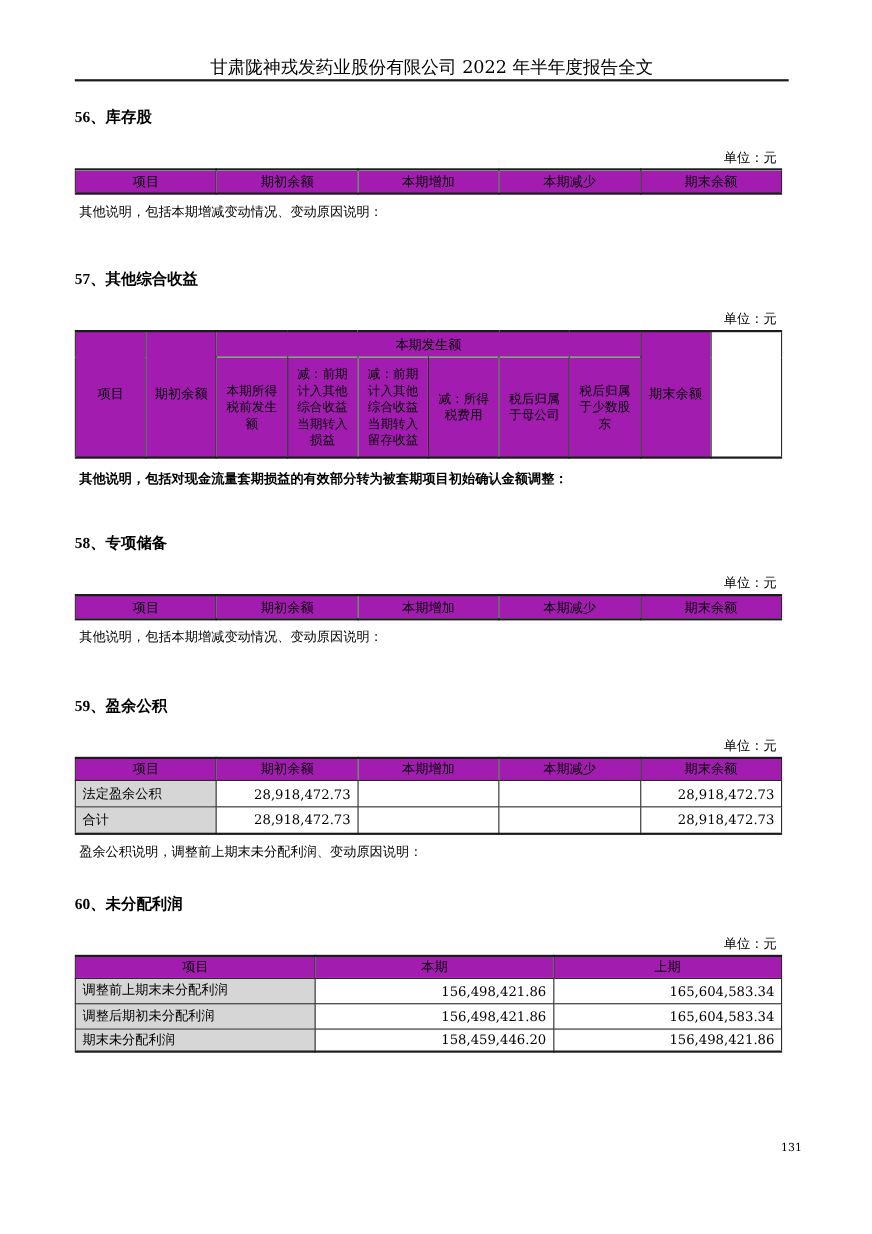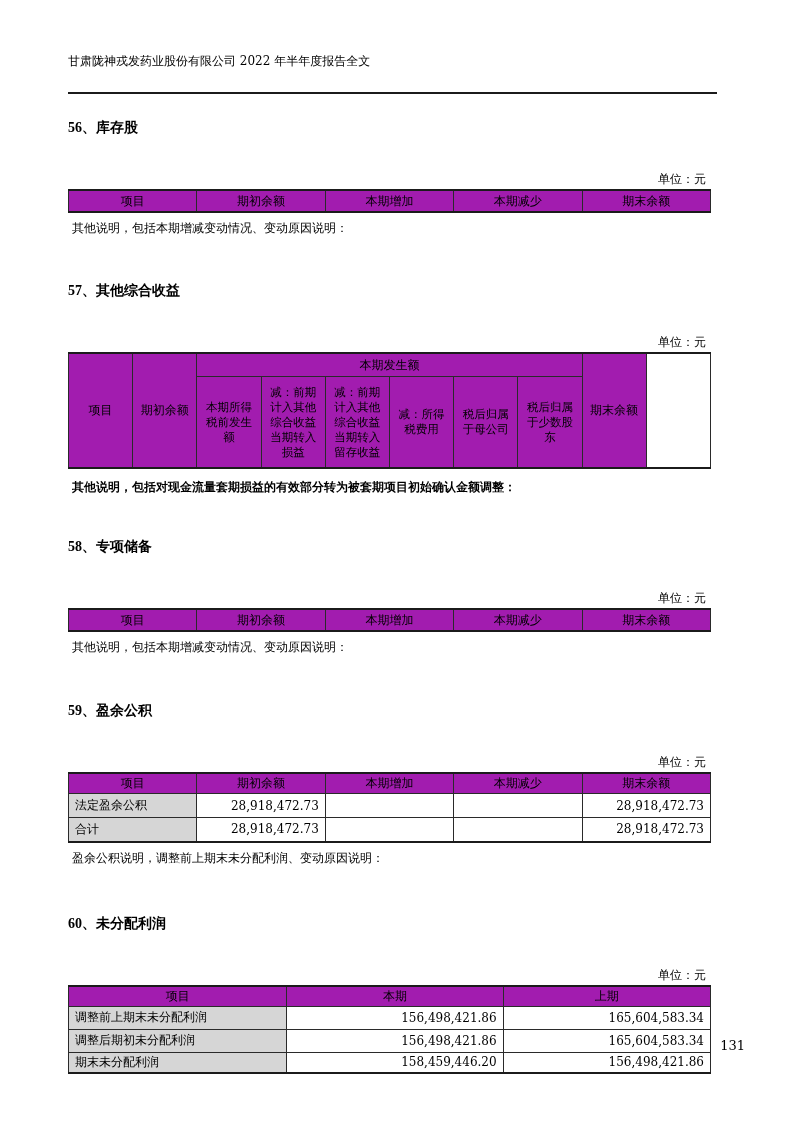--- a/index.html
+++ b/index.html
@@ -7,45 +7,45 @@
     position:relative;
     width:793px; height:1122px;
     background:#ffffff;
     box-sizing:border-box;
     padding:54px 82px 0 68px;
     font-family:"DejaVu Serif","Liberation Serif",serif;
     color:#000;
     overflow:hidden;
   }
   .doc-header {
-    text-align:left;
-    font-size:12px;
+    text-align:center;
+    font-size:16px;
     line-height:14px;
-    padding-bottom:24px;
+    padding-bottom:4px;
     border-bottom:2px solid #1b1b1b;
     width:649px;
   }
   .content { width:643px; }
   .section-heading {
     font-family:Liberation Serif, serif;
     font-weight:bold;
     font-size:14px;
     line-height:16px;
     margin:0;
   }
   .h56 { margin-top:26px; }
   .h57 { margin-top:47px; }
   .h58 { margin-top:44px; }
   .h59 { margin-top:48px; }
-  .h60 { margin-top:50px; }
+  .h60 { margin-top:33px; }
   .unit-label {
     text-align:right;
     font-size:12px;
     line-height:14px;
-    margin-top:36px;
+    margin-top:20px;
     margin-bottom:3px;
     padding-right:5px;
   }
   table {
     width:100%;
     border-collapse:collapse;
     table-layout:fixed;
     font-size:12px;
     border-top:2px solid #1b1b1b;
     border-bottom:2px solid #1b1b1b;
@@ -74,22 +74,22 @@
   .note {
     font-size:12px;
     line-height:15px;
     margin-top:8px;
     padding-left:4px;
   }
   .note-57 { margin-top:11px;font-weight:bold; }
   .page-number {
     position:absolute;
     top:1038px;
-    right:48px;
-    font-size:13px;
+    right:64px;
+    font-size:10px;
   }
 </style>
 </head>
 <body>
 
 <div class="page">
 
   <div class="doc-header">甘肃陇神戎发药业股份有限公司 2022 年半年度报告全文</div>
 
   <div class="content">

